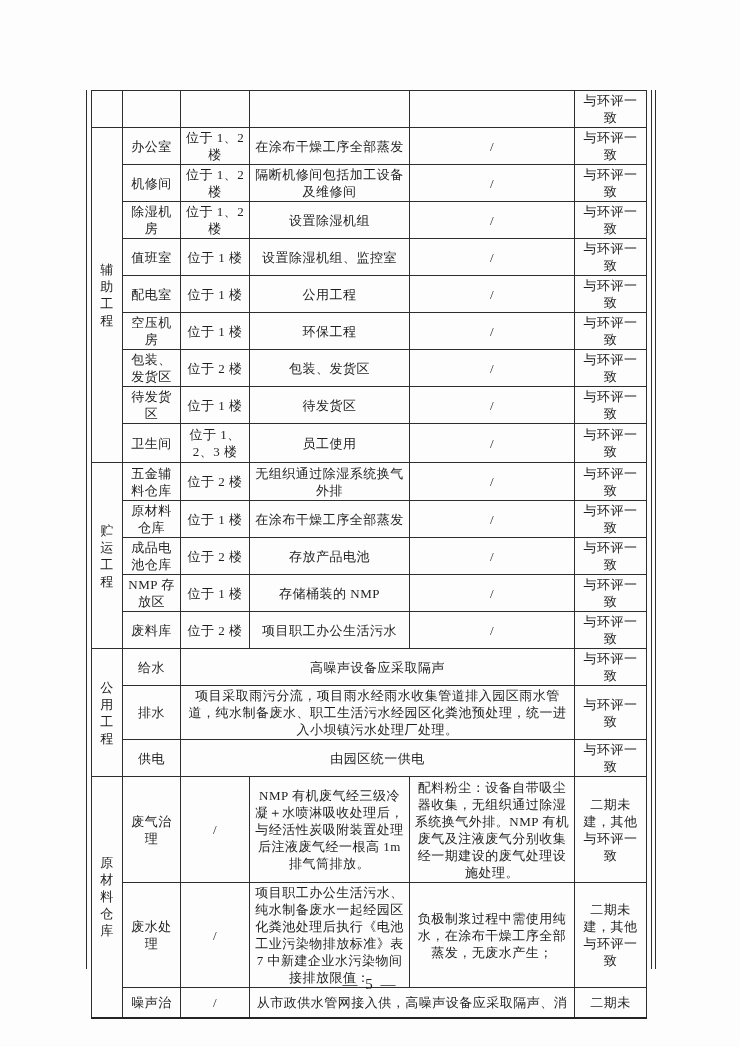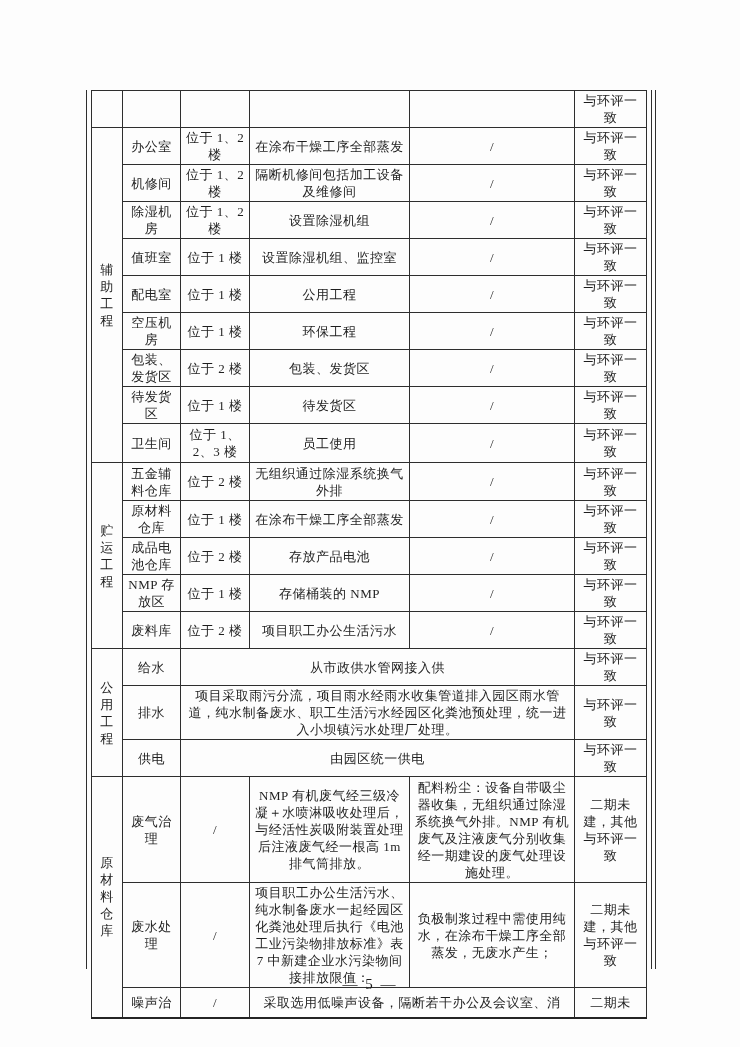--- a/index.html
+++ b/index.html
@@ -175,21 +175,21 @@
       <td class="c-name">废料库</td>
       <td>位于 2 楼</td>
       <td>项目职工办公生活污水</td>
       <td class="c-slash">/</td>
       <td>与环评一致</td>
     </tr>
 
     <tr style="height:36px">
       <td class="c-cat" rowspan="3">公用工程</td>
       <td class="c-name">给水</td>
-      <td colspan="3">从市政供水管网接入供</td>
+      <td colspan="3">高噪声设备应采取隔声</td>
       <td>与环评一致</td>
     </tr>
     <tr style="height:54px">
       <td class="c-name">排水</td>
       <td colspan="3">项目采取雨污分流，项目雨水经雨水收集管道排入园区雨水管道，纯水制备废水、职工生活污水经园区化粪池预处理，统一进入小坝镇污水处理厂处理。</td>
       <td>与环评一致</td>
     </tr>
     <tr style="height:33px">
       <td class="c-name">供电</td>
       <td colspan="3">由园区统一供电</td>
@@ -207,21 +207,21 @@
     <tr style="height:102px">
       <td class="c-name">废水处理</td>
       <td class="c-slash">/</td>
       <td>项目职工办公生活污水、纯水制备废水一起经园区化粪池处理后执行《电池工业污染物排放标准》表 7 中新建企业水污染物间接排放限值：</td>
       <td>负极制浆过程中需使用纯水，在涂布干燥工序全部蒸发，无废水产生；</td>
       <td>二期未建，其他与环评一致</td>
     </tr>
     <tr style="height:30px">
       <td class="c-name">噪声治</td>
       <td class="c-slash">/</td>
-      <td colspan="2">采取选用低噪声设备，隔断若干办公及会议室、消</td>
+      <td colspan="2">从市政供水管网接入供，高噪声设备应采取隔声、消</td>
       <td>二期未</td>
     </tr>
   </tbody>
     </table>
 
   <div class="pagenum">— 5 —</div>
 
 </div>
 
 </body></html>

